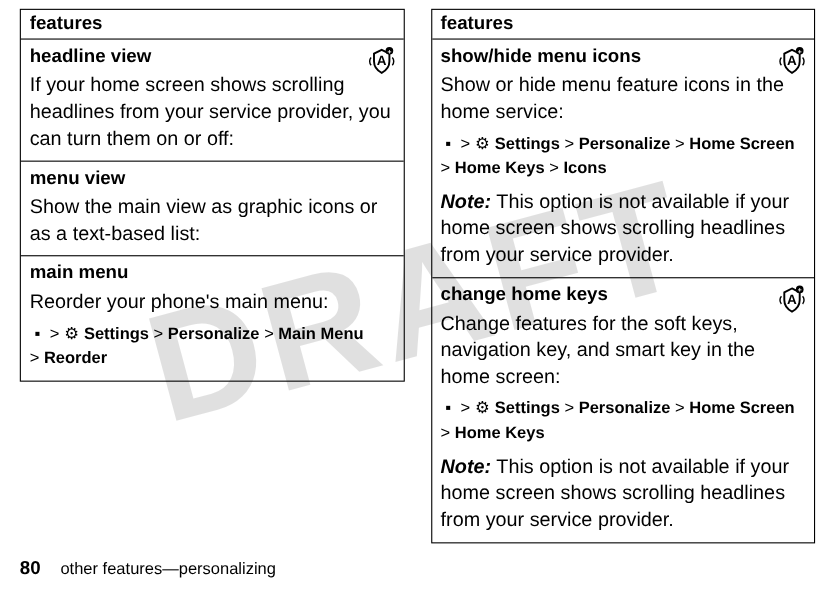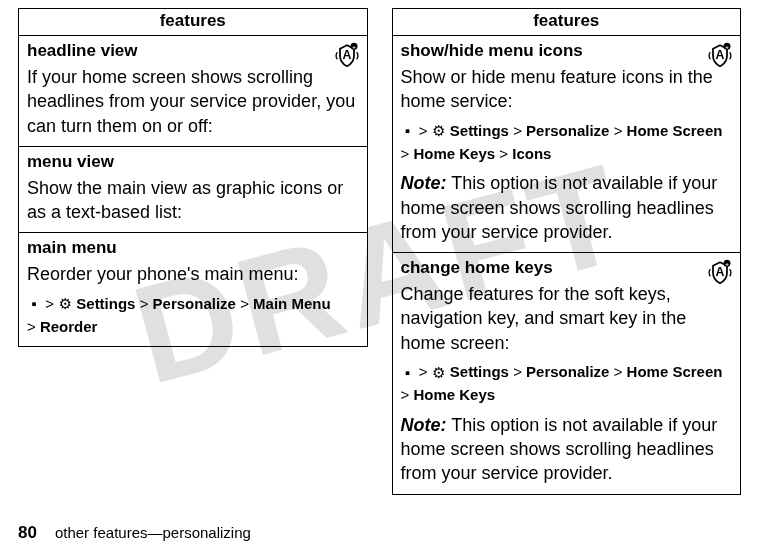--- a/index.html
+++ b/index.html
@@ -36,21 +36,20 @@
     .tbl {
       border: 1.5px solid #000;
       border-collapse: collapse;
       width: 100%;
     }
     .header-row {
       border-bottom: 1.5px solid #000;
       padding: 2px 8px 4px 8px;
       font-weight: bold;
       font-size: 17px;
-      text-align: center;
     }
     .cell {
       border-bottom: 1.5px solid #000;
       padding: 4px 8px 8px 8px;
       font-size: 16px;
       line-height: 1.35;
       position: relative;
     }
     .cell:last-child { border-bottom: none; }
     .title {
@@ -69,21 +68,21 @@
     .icon-acc {
       position: absolute;
       right: 6px;
       top: 4px;
       width: 28px;
       height: 28px;
     }
     .icon-acc svg { width: 28px; height: 28px; }
     .footer {
       position: absolute;
-      bottom: 4px;
+      bottom: 20px;
       left: 18px;
       font-size: 15px;
       z-index: 1;
     }
     .footer .pg { font-weight: bold; font-size: 17px; margin-right: 18px; }
     .inline-icon {
       display: inline-block;
       vertical-align: middle;
       width: 14px;
       text-align: center;

